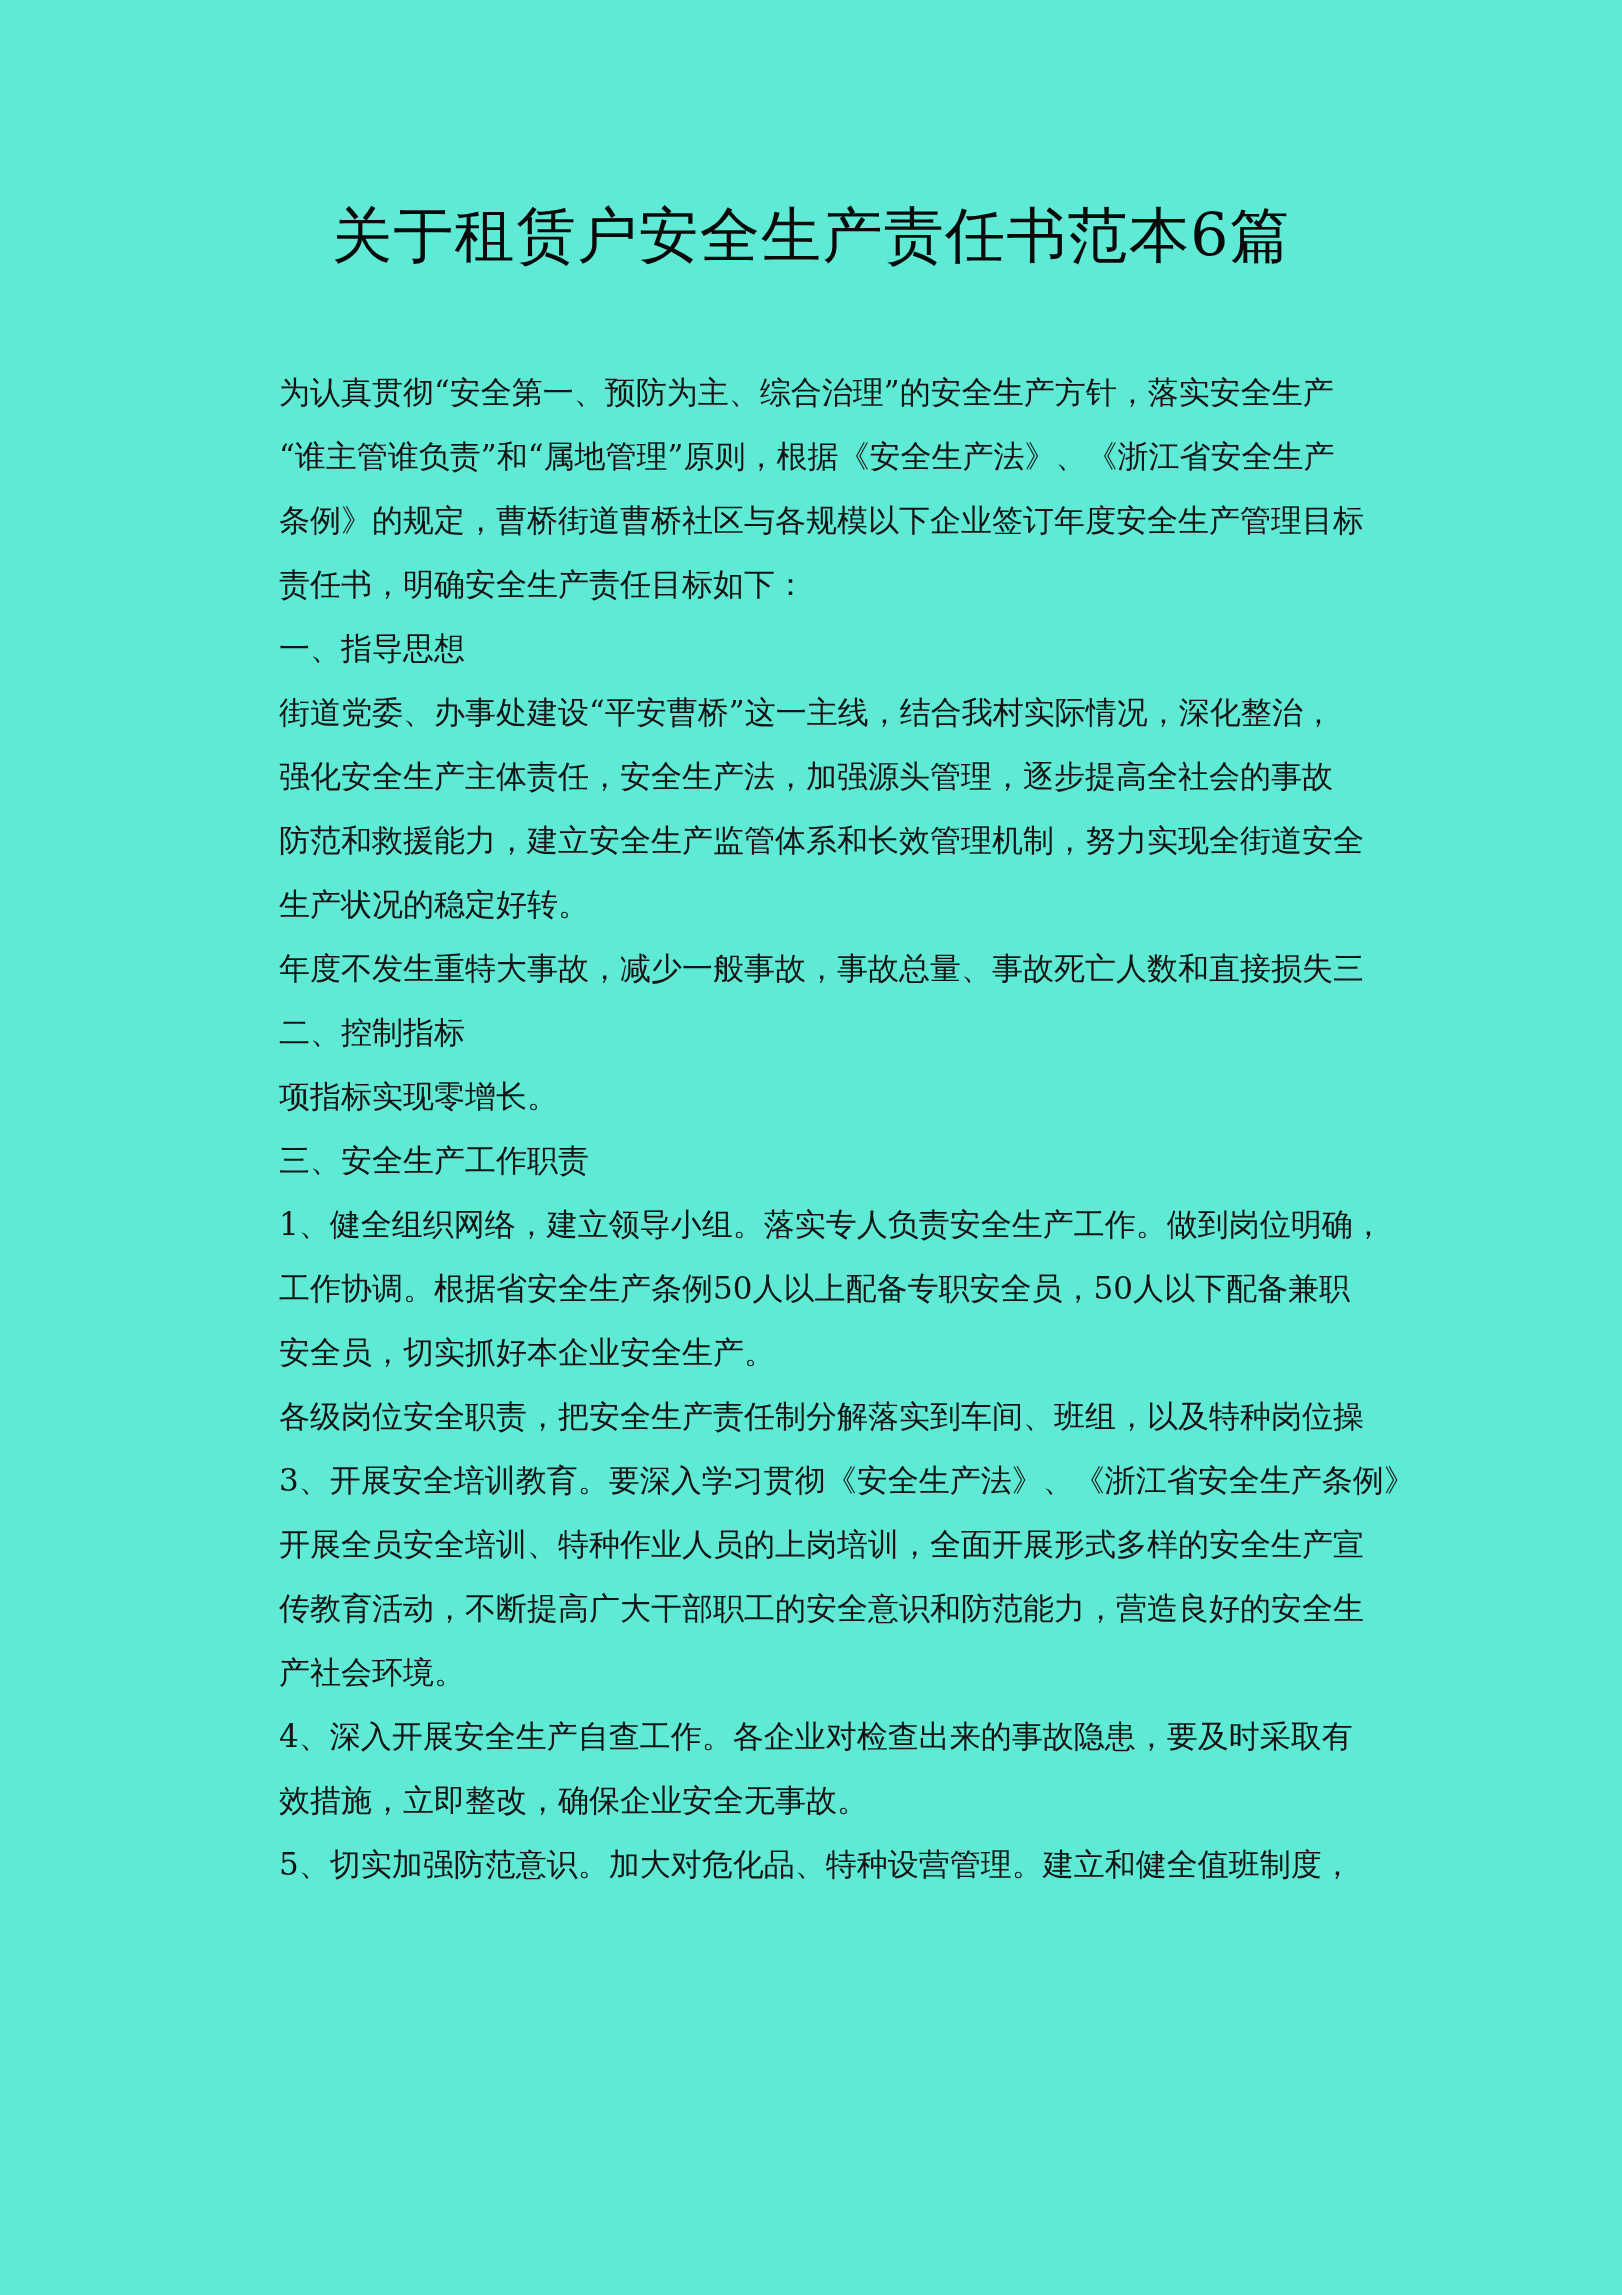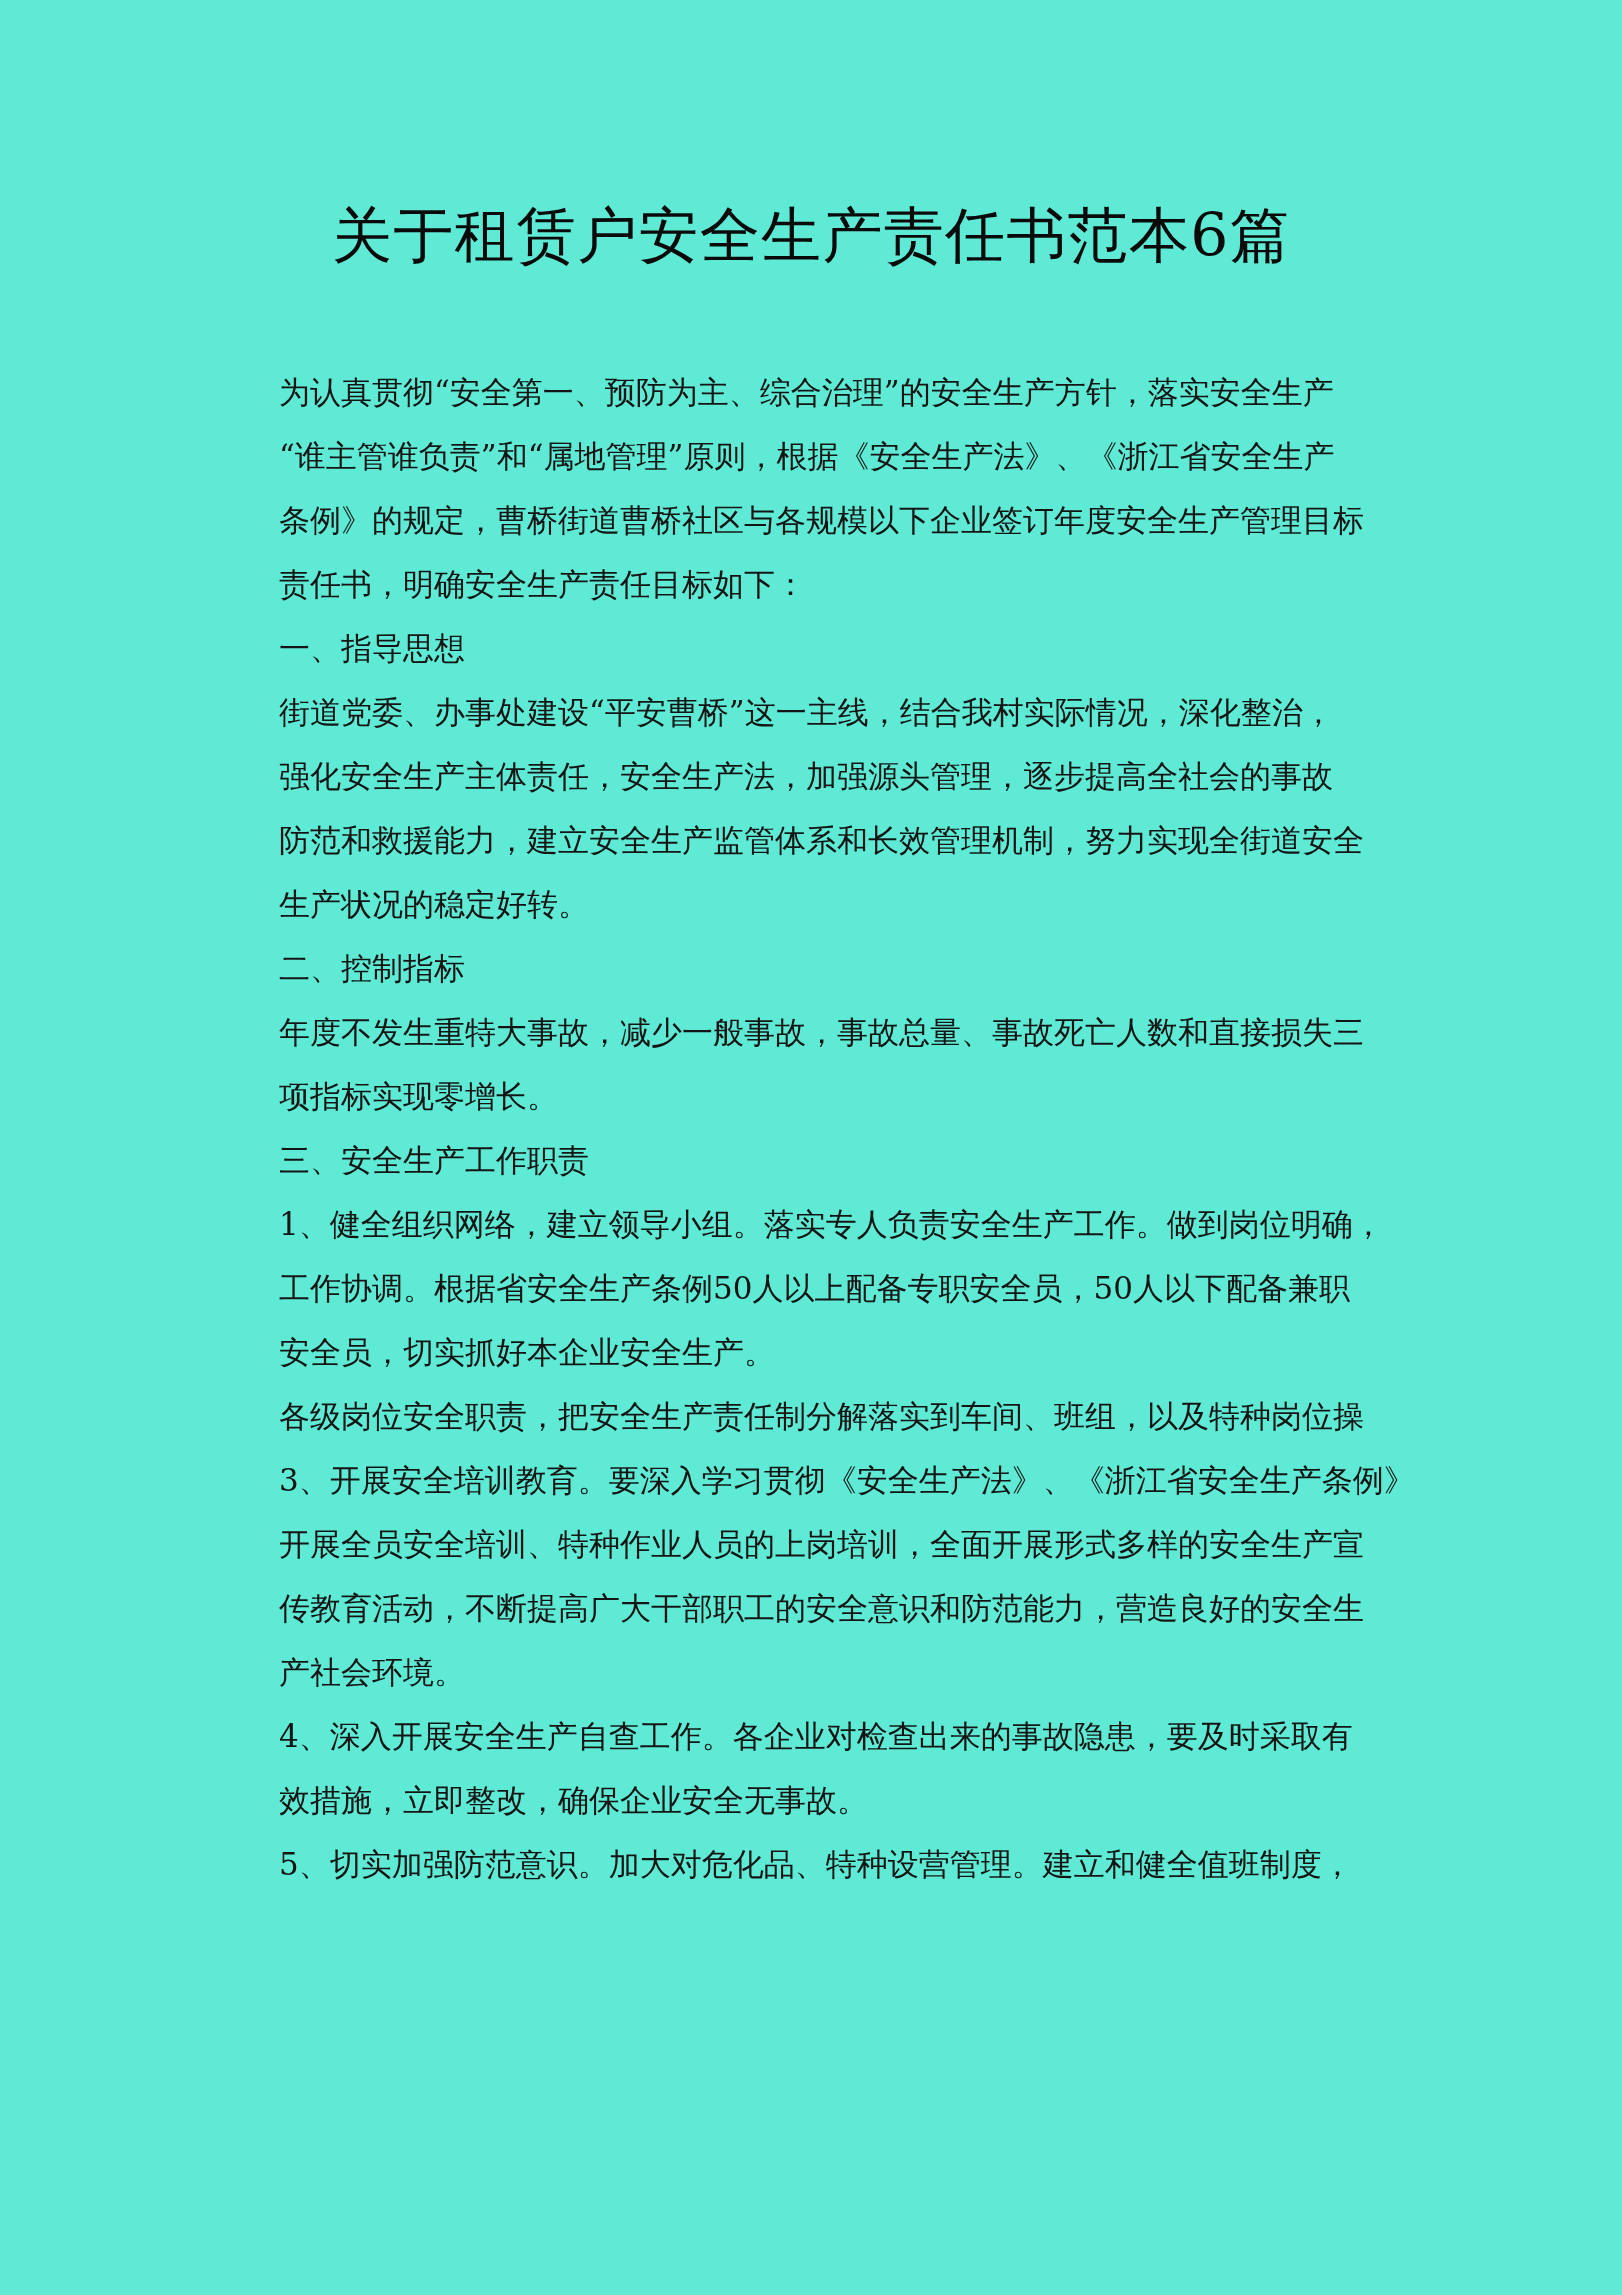--- a/index.html
+++ b/index.html
@@ -19,22 +19,22 @@
   <div class="body">
     <div class="line">为认真贯彻“安全第一、预防为主、综合治理”的安全生产方针，落实安全生产</div>
     <div class="line">“谁主管谁负责”和“属地管理”原则，根据《安全生产法》、《浙江省安全生产</div>
     <div class="line">条例》的规定，曹桥街道曹桥社区与各规模以下企业签订年度安全生产管理目标</div>
     <div class="line">责任书，明确安全生产责任目标如下：</div>
     <div class="line">一、指导思想</div>
     <div class="line">街道党委、办事处建设“平安曹桥”这一主线，结合我村实际情况，深化整治，</div>
     <div class="line">强化安全生产主体责任，安全生产法，加强源头管理，逐步提高全社会的事故</div>
     <div class="line">防范和救援能力，建立安全生产监管体系和长效管理机制，努力实现全街道安全</div>
     <div class="line">生产状况的稳定好转。</div>
+    <div class="line">年度不发生重特大事故，减少一般事故，事故总量、事故死亡人数和直接损失三</div>
     <div class="line">二、控制指标</div>
-    <div class="line">年度不发生重特大事故，减少一般事故，事故总量、事故死亡人数和直接损失三</div>
     <div class="line">项指标实现零增长。</div>
     <div class="line">三、安全生产工作职责</div>
     <div class="line">1、健全组织网络，建立领导小组。落实专人负责安全生产工作。做到岗位明确，</div>
     <div class="line">工作协调。根据省安全生产条例50人以上配备专职安全员，50人以下配备兼职</div>
     <div class="line">安全员，切实抓好本企业安全生产。</div>
     <div class="line">各级岗位安全职责，把安全生产责任制分解落实到车间、班组，以及特种岗位操</div>
     <div class="line">3、开展安全培训教育。要深入学习贯彻《安全生产法》、《浙江省安全生产条例》</div>
     <div class="line">开展全员安全培训、特种作业人员的上岗培训，全面开展形式多样的安全生产宣</div>
     <div class="line">传教育活动，不断提高广大干部职工的安全意识和防范能力，营造良好的安全生</div>
     <div class="line">产社会环境。</div>

